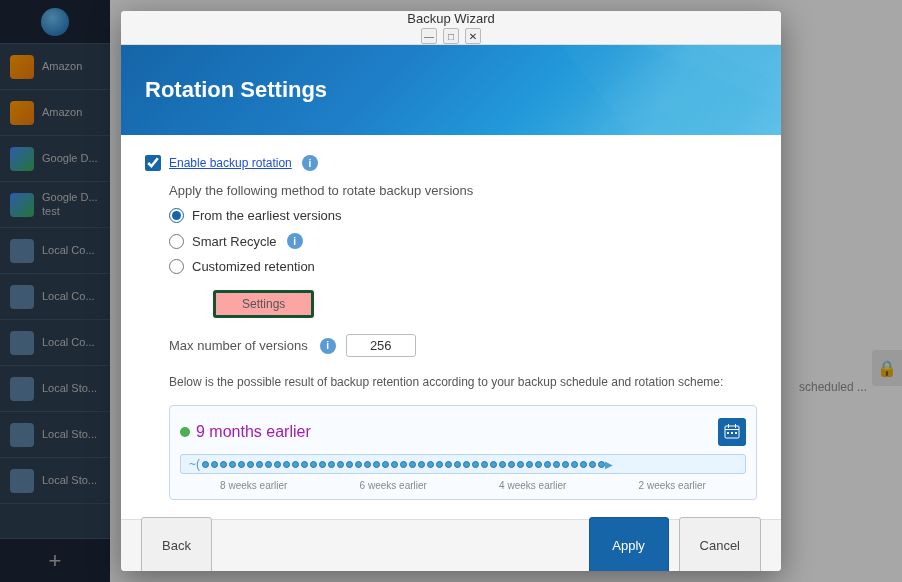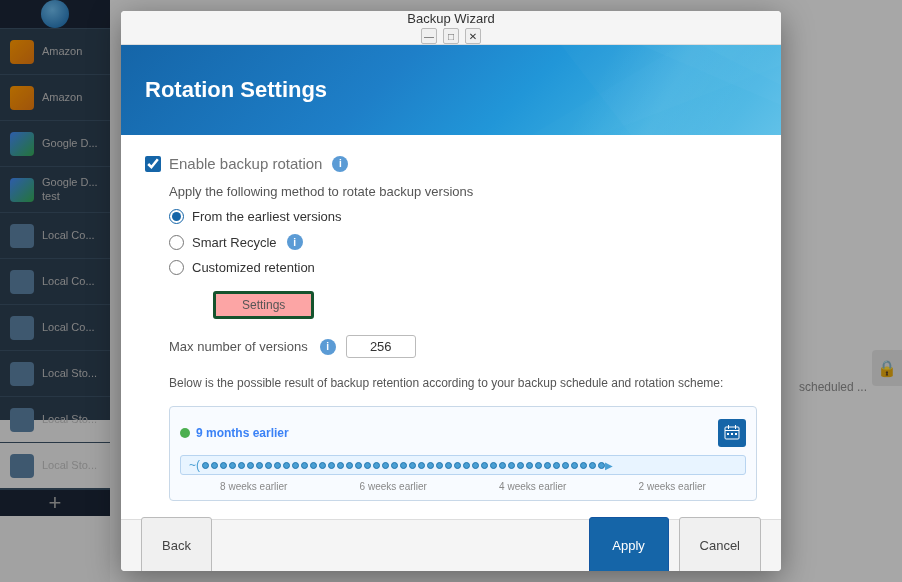--- a/index.html
+++ b/index.html
@@ -20,21 +20,21 @@
       background: #e8e8e8;
       position: absolute;
       top: 0; left: 0;
     }
 
     
     .sidebar {
       position: absolute;
       top: 0; left: 0;
       width: 110px;
-      height: 420px;
+      height: 582px;
       background: #2c3e50;
       display: flex;
       flex-direction: column;
       align-items: center;
       padding-top: 0;
     }
     .sidebar-top-icon {
       width: 110px;
       height: 44px;
       background: #1a2535;
@@ -220,23 +220,24 @@
       display: flex;
       align-items: center;
       gap: 8px;
       margin-bottom: 12px;
     }
     .checkbox-row input[type="checkbox"] {
       width: 16px; height: 16px;
       accent-color: #1565a8;
     }
     .checkbox-label {
-      font-size: 15px;
+      font-size: 12px;
       font-weight: 500;
-      color: #737373;
+      color: #1d4ed8;
+      text-decoration: underline;
     }
     .info-icon {
       width: 16px; height: 16px;
       border-radius: 50%;
       background: #5b9bd5;
       color: #fff;
       font-size: 10px;
       font-weight: bold;
       display: inline-flex;
       align-items: center;
@@ -337,23 +338,23 @@
       margin-bottom: 8px;
       gap: 6px;
     }
     .green-dot {
       width: 10px; height: 10px;
       border-radius: 50%;
       background: #4caf50;
       flex-shrink: 0;
     }
     .timeline-start-label {
-      font-size: 12px;
-      color: #3b82f6;
-      font-weight: 700;
+      font-size: 16px;
+      color: #a21caf;
+      font-weight: 400;
     }
     .timeline-calendar-icon {
       margin-left: auto;
       width: 28px; height: 28px;
       background: #1565a8;
       border-radius: 3px;
       display: flex;
       align-items: center;
       justify-content: center;
       color: #fff;

